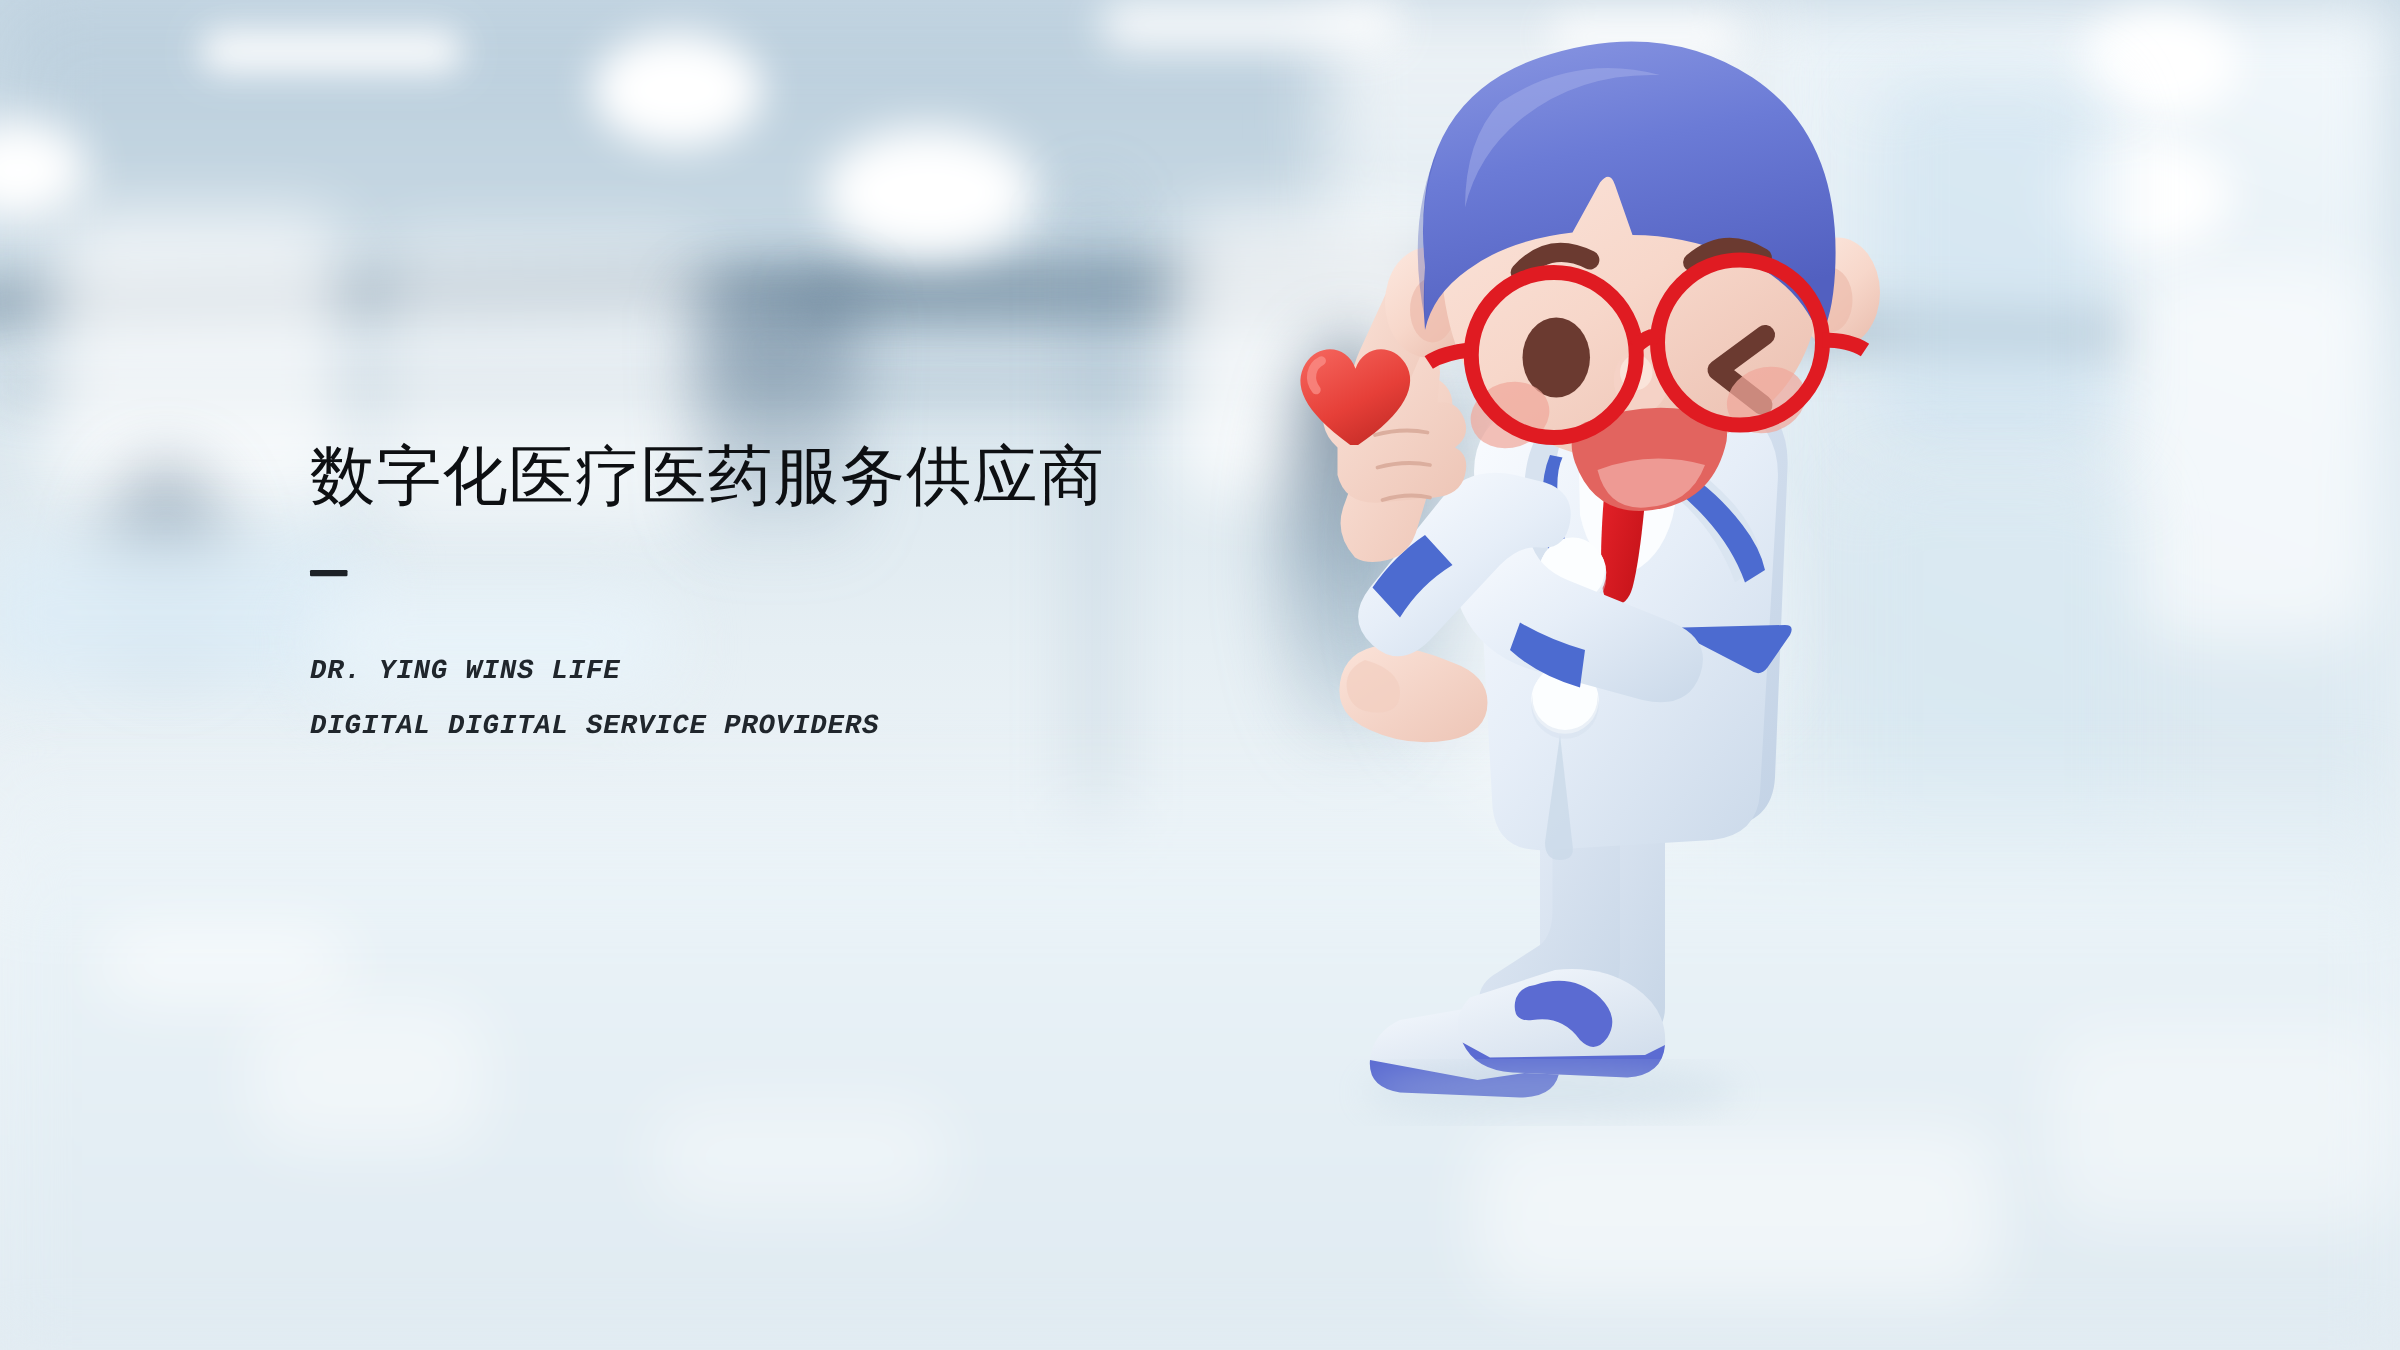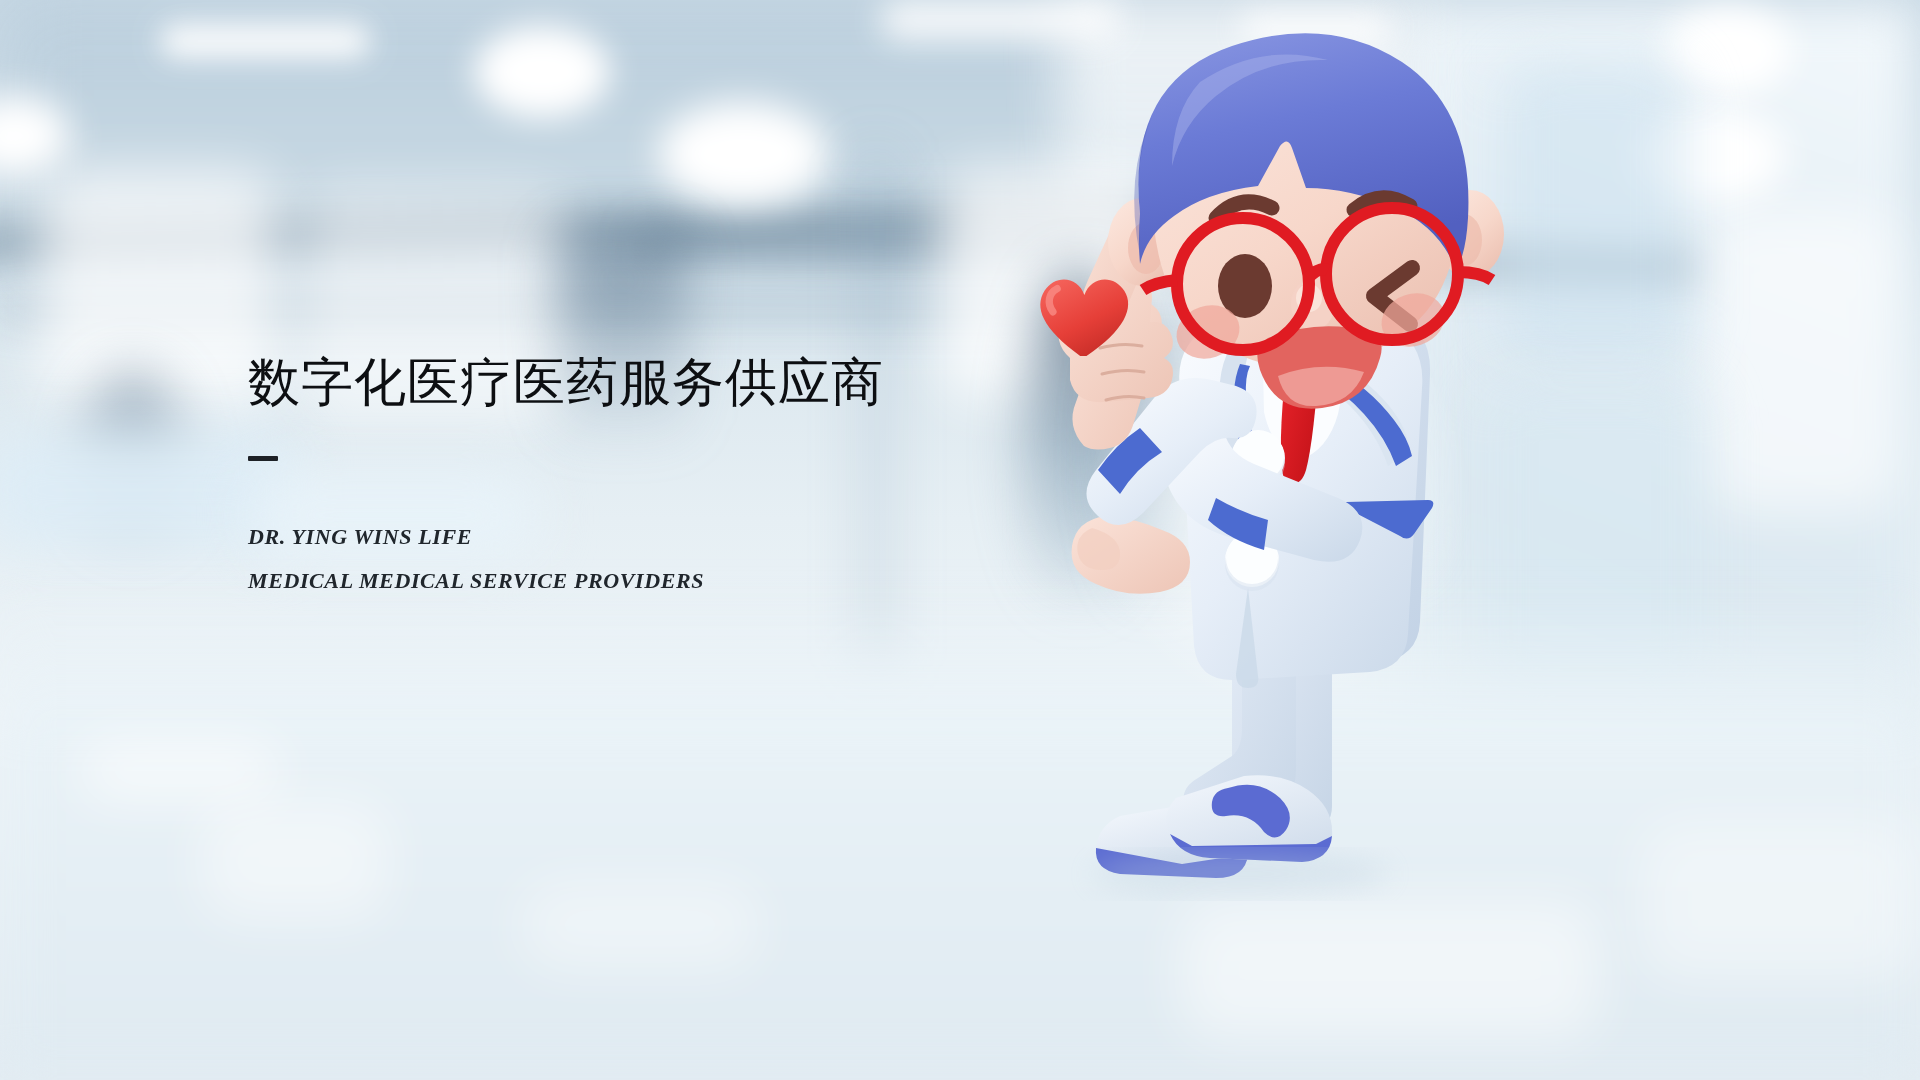--- a/index.html
+++ b/index.html
@@ -55,37 +55,37 @@
   .smear{position:absolute;filter:blur(26px);border-radius:40px;}
   .figure-blur{
     position:absolute;border-radius:50% 50% 40% 40%/60% 60% 40% 40%;
     filter:blur(26px);
   }
 
   
   .copy{position:absolute;left:248px;top:356px;width:1000px;}
   .cn-sub{
     font-size:52px;line-height:1;color:#0d0f12;letter-spacing:1px;
-    font-family:Liberation Sans, sans-serif;font-weight:400;
+    font-family:Liberation Serif, serif;font-weight:400;
     white-space:nowrap;
   }
   .cn-main{
     margin-top:30px;
     font-size:76px;line-height:1;color:#ED1B24;font-weight:700;
     letter-spacing:16px;white-space:nowrap;
     font-family:"DejaVu Sans","Liberation Sans",sans-serif;
   }
   .rule{
     margin-top:48px;width:30px;height:5px;background:#1d2126;border-radius:1px;
   }
   .en-block{margin-top:54px;}
   .en-line{
     font-size:22px;line-height:44px;color:#20262c;font-style:italic;font-weight:700;
     letter-spacing:.6px;white-space:nowrap;
-    font-family:Liberation Serif, serif;
+    font-family:Liberation Mono, monospace;
   }
 
   
   #mascot{position:absolute;left:980px;top:28px;width:720px;height:860px;}
   #mascot svg{display:block;width:100%;height:100%;overflow:visible;}
 </style>
 </head>
 <body>
 
 <div id="stage">
@@ -131,21 +131,21 @@
   <div class="smear" style="left:200px;top:800px;width:190px;height:120px;background:rgba(255,255,255,.45);"></div>
   <div class="smear" style="left:520px;top:880px;width:240px;height:90px;background:rgba(255,255,255,.38);"></div>
   <div class="smear" style="left:1180px;top:900px;width:420px;height:140px;background:rgba(255,255,255,.5);"></div>
   <div class="smear" style="left:1640px;top:820px;width:280px;height:160px;background:rgba(255,255,255,.4);"></div>
 
   <div class="copy">
     <div class="cn-sub">数字化医疗医药服务供应商</div>
     <div class="rule"></div>
     <div class="en-block">
       <div class="en-line">DR. YING WINS LIFE</div>
-      <div class="en-line">MEDICAL MEDICAL SERVICE PROVIDERS</div>
+      <div class="en-line">DIGITAL DIGITAL SERVICE PROVIDERS</div>
     </div>
   </div>
 
   <div id="mascot">
     <svg viewBox="0 0 720 860" xmlns="http://www.w3.org/2000/svg">
       <defs>
         <linearGradient id="gHair" x1="0" y1="0" x2="0.3" y2="1">
           <stop offset="0" stop-color="#8A97E2"></stop>
           <stop offset="0.45" stop-color="#6B7BD6"></stop>
           <stop offset="1" stop-color="#5260C0"></stop>

